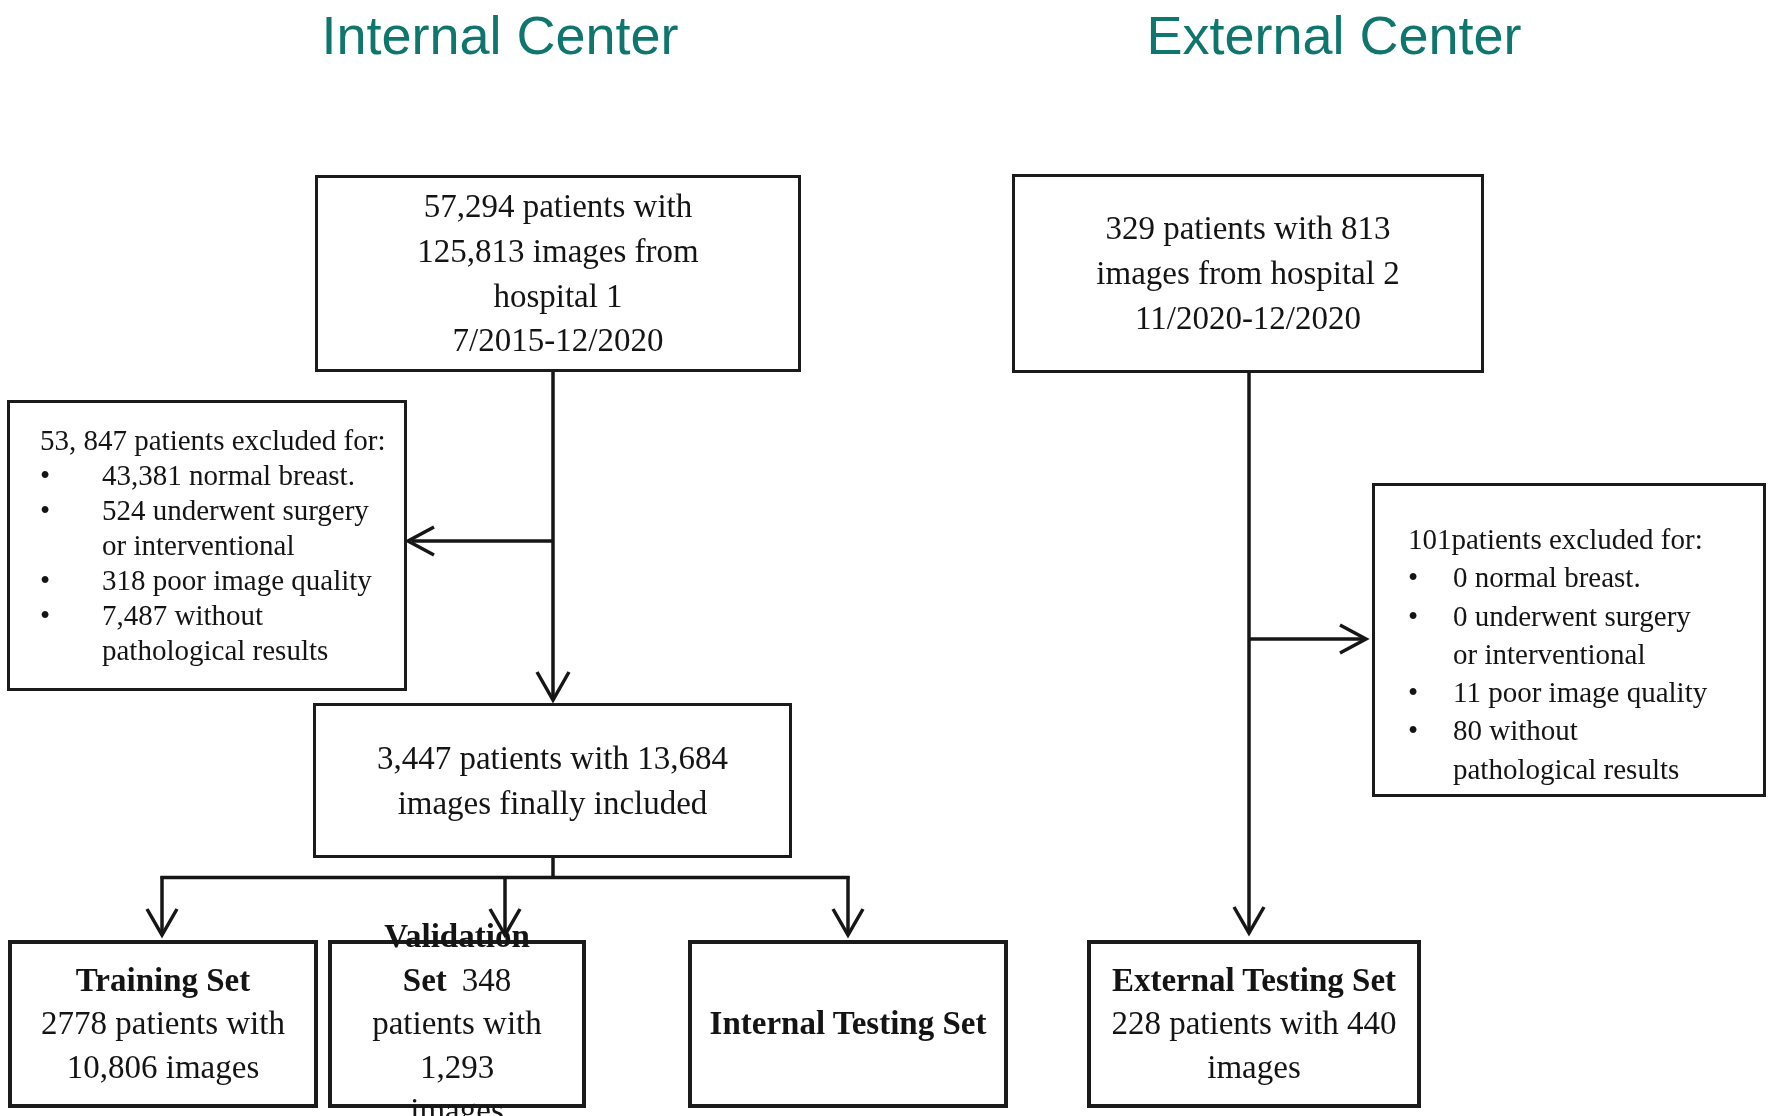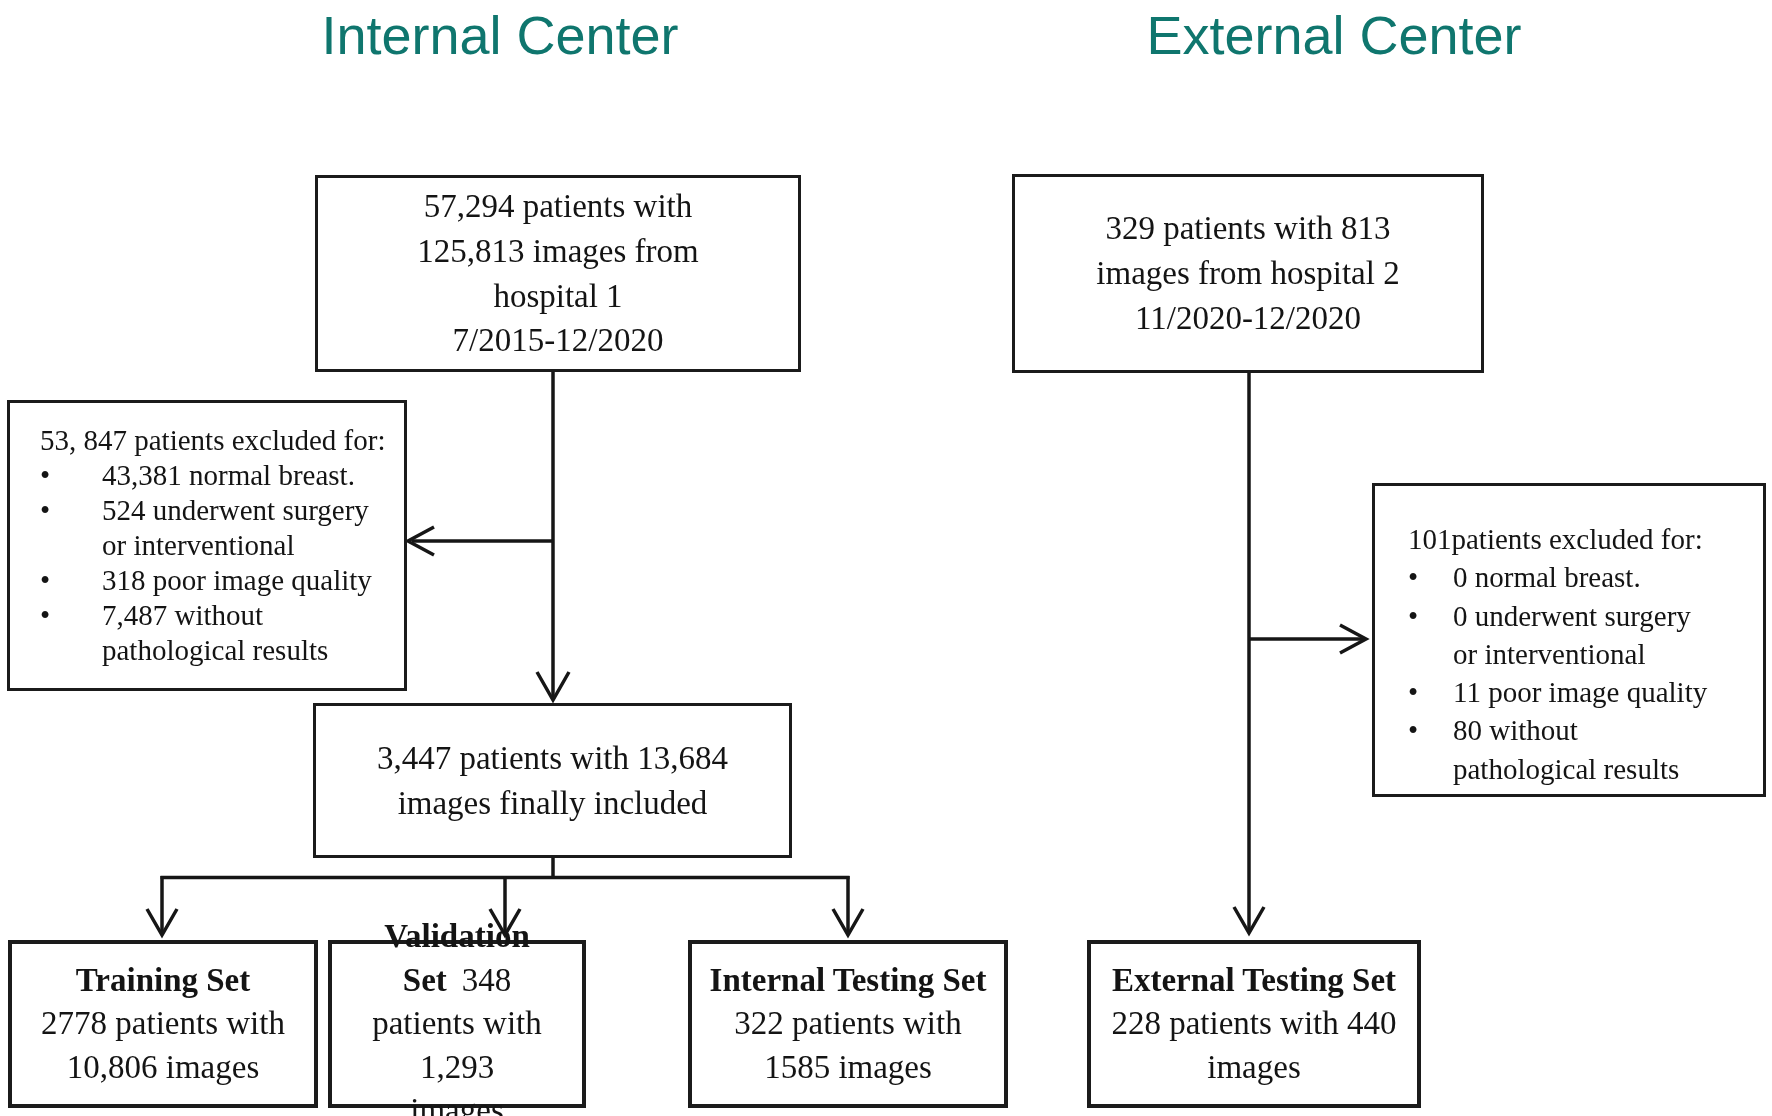--- a/index.html
+++ b/index.html
@@ -125,22 +125,20 @@
     <div class="set-text">
       <div><span class="set-title">Validation Set</span><span class="suffix">348</span></div>
       <div class="set-body">patients with 1,293
 images</div>
     </div>
   </div>
 
   <div class="dbox center-box set-box" id="box-internal-testing">
     <div class="set-text">
       <div><span class="set-title">Internal Testing Set</span><span class="suffix"></span></div>
-      <div class="set-body">322 patients with
-1585 images</div>
     </div>
   </div>
 
   <div class="dbox center-box" id="box-external-source">
     <div class="box-text">329 patients with 813
 images from hospital 2
 11/2020-12/2020</div>
   </div>
 
   <div class="dbox excl" id="box-excl-external">

